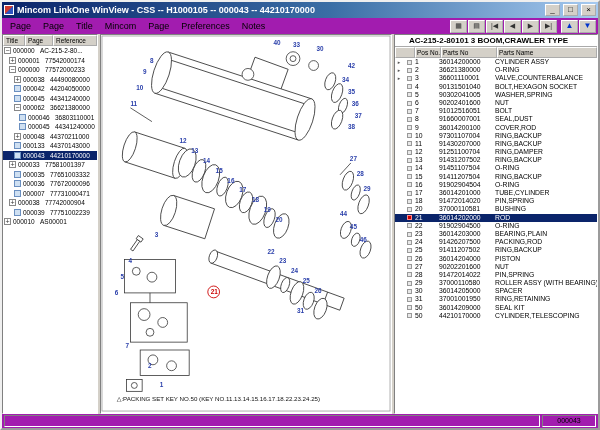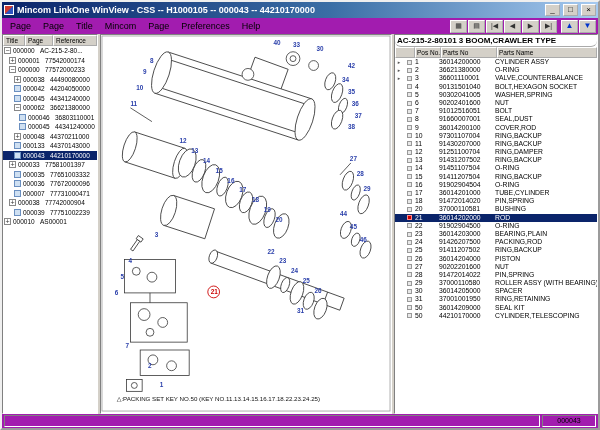--- a/index.html
+++ b/index.html
@@ -41,22 +41,22 @@
   .diagram-panel svg{width:100%;height:100%;display:block;}
   .art rect,.art ellipse,.art circle{fill:#fff;stroke:#333;stroke-width:.8;}
   .art line{stroke:#333;stroke-width:.8;}
   .callouts text{fill:#2a3faa;font:bold 6.5px "Liberation Sans",sans-serif;}
   .callouts text.selred{fill:#cc0000;}
   .selring{fill:none;stroke:#cc0000;stroke-width:.9;}
   .annot{fill:#111;font:6.3px "Liberation Sans",sans-serif;}
   .sheet{fill:none;stroke:#999;stroke-width:.8;}
   
   .parts-panel{width:204px;flex:none;display:flex;flex-direction:column;overflow:hidden;}
-  .parts-title{flex:none;font-size:8px;font-weight:bold;height:12px;line-height:11px;padding:0 2px;
-    white-space:nowrap;overflow:hidden;background:#fff;border-bottom:1px solid #aaa;border-radius:6px;}
+  .parts-title{flex:none;font-size:8px;font-weight:bold;height:12px;line-height:11px;padding:0 14px;
+    white-space:nowrap;overflow:hidden;background:#fff;border-bottom:1px solid #aaa;}
   .parts-cols{flex:none;display:grid;grid-template-columns:20px 26px 56px 1fr;height:11px;background:#d4d0c8;}
   .pc{border:1px outset #fff;font-size:6.5px;line-height:9px;padding:0 1px;overflow:hidden;white-space:nowrap;}
   .parts-body{flex:1;overflow:hidden;background:#fff;}
   .prow{display:grid;grid-template-columns:8px 12px 24px 56px 1fr;height:8.2px;line-height:8.2px;font-size:6.8px;align-items:center;}
   .pmark{font-size:5px;color:#555;text-align:center;}
   .pbox{width:5px;height:5px;border:1px solid #999;background:#e8e8e8;justify-self:center;}
   .ppos,.pno,.pname{overflow:hidden;white-space:nowrap;}
   .prow.sel{background:#0a246a;color:#fff;}
   .prow.sel .pbox{background:#cc0000;border-color:#f push88;}
   .prow.sel .pbox{background:#cc0000;border-color:#ff8888;}
@@ -73,21 +73,21 @@
 
   <div class="titlebar">
     <span class="appicon"></span>
     <span class="title">Mincom LinkOne WinView - CSS -- H1000105 -- 000043 -- 44210170000</span>
     <button class="wbtn">_</button>
     <button class="wbtn">□</button>
     <button class="wbtn">×</button>
   </div>
 
   <div class="menubar">
-    <span id="menu-items"><span class="mitem">Page</span><span class="mitem">Page</span><span class="mitem">Title</span><span class="mitem">Mincom</span><span class="mitem">Page</span><span class="mitem">Preferences</span><span class="mitem">Help</span></span>
+    <span id="menu-items"><span class="mitem">Page</span><span class="mitem">Page</span><span class="mitem">Title</span><span class="mitem">Mincom</span><span class="mitem">Page</span><span class="mitem">Preferences</span><span class="mitem">Notes</span></span>
     <span class="toolbar" id="toolbar-buttons">
         <button class="tbtn">▦</button>
         <button class="tbtn">▤</button>
         <button class="tbtn">|◀</button>
         <button class="tbtn">◀</button>
         <button class="tbtn">▶</button>
         <button class="tbtn">▶|</button>
       </span>
     <span class="pager" id="pager-buttons">
         <button class="tbtn blue">▲</button>

